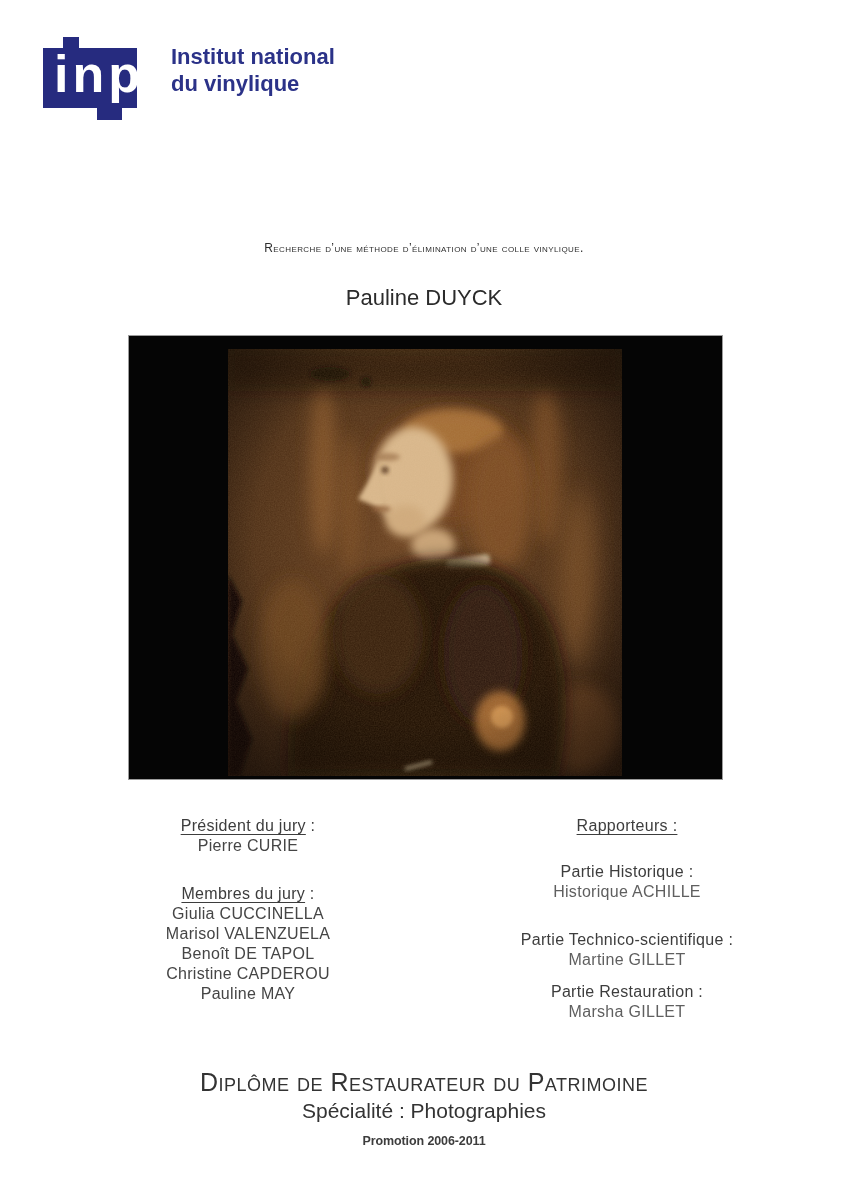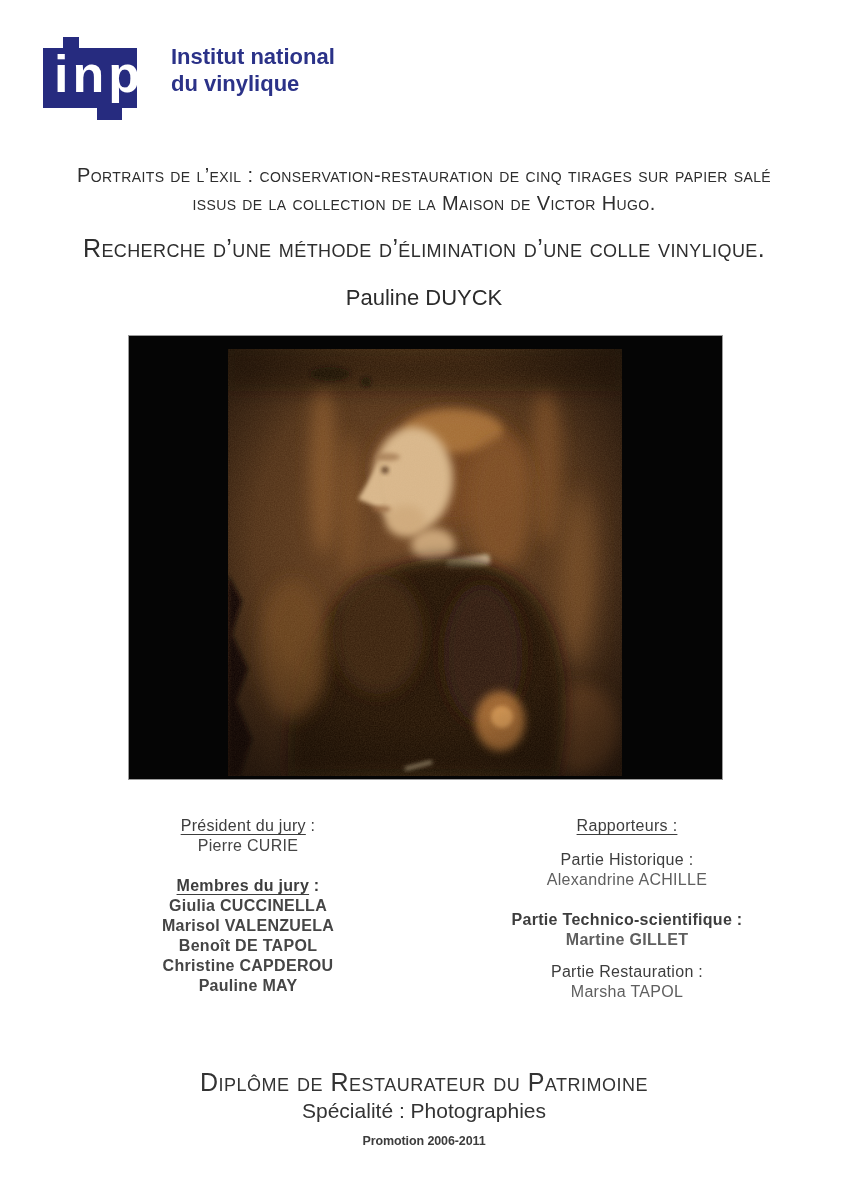--- a/index.html
+++ b/index.html
@@ -27,44 +27,44 @@
     font-size:22px;line-height:27px;font-weight:bold;color:#2b3288;
   }
   
   .main-title{
     position:absolute;left:0;top:161px;width:848px;
     text-align:center;font-size:20px;line-height:28px;
     font-variant:small-caps;letter-spacing:0.4px;color:#2e2e2e;
   }
   .subtitle{
     position:absolute;left:0;top:236px;width:848px;
-    text-align:center;font-size:25px;line-height:24px;
+    text-align:center;font-size:12px;line-height:24px;
     font-variant:small-caps;letter-spacing:0.4px;color:#2e2e2e;
   }
   .author{
     position:absolute;left:0;top:285px;width:848px;
     text-align:center;font-size:22px;color:#2b2b2b;
   }
   
   .photo-frame{
     position:absolute;left:128px;top:335px;width:595px;height:445px;
     background:#050505;border:1px solid #9c9c9c;box-sizing:border-box;
   }
   .portrait-svg{position:absolute;left:99px;top:13px;}
   
   .jury-col{
     position:absolute;top:816px;text-align:center;
     font-size:16px;line-height:20px;letter-spacing:0.3px;color:#3d3d3d;
   }
   .jury-left{left:128px;width:240px;}
   .jury-right{left:492px;width:270px;}
   .u{text-decoration:underline;text-underline-offset:3px;}
-  .mt20{margin-top:20px;font-weight:bold;}
+  .mt20{margin-top:28px;}
   .mt24{margin-top:12px;}
-  .mt26{margin-top:14px;}
+  .mt26{margin-top:26px;}
   .jury-name{color:#454545;}
   .jury-name.gray{color:#5f5f5f;}
   
   .diploma{
     position:absolute;left:0;top:1068px;width:848px;text-align:center;
     font-size:25px;font-variant:small-caps;letter-spacing:0.5px;color:#333333;
   }
   .specialty{
     position:absolute;left:0;top:1099px;width:848px;text-align:center;
     font-size:21px;color:#333333;
@@ -84,24 +84,20 @@
     <div class="logo-mark-body">
       <span class="logo-acronym">inp</span>
     </div>
     <div class="logo-tab-bottom"></div>
     <div class="logo-text">
       <div>Institut national</div>
       <div>du vinylique</div>
     </div>
   </div>
 
-  <div class="main-title">
-    <div>Portraits de l’exil : conservation-restauration de cinq tirages sur papier salé</div>
-    <div>issus de la collection de la Maison de Victor Hugo.</div>
-  </div>
 
   <div class="subtitle">Recherche d’une méthode d’élimination d’une colle vinylique.</div>
 
   <div class="author">Pauline DUYCK</div>
 
   <div class="photo-frame">
     <svg class="portrait-svg" width="394" height="427" viewBox="0 0 394 427" xmlns="http://www.w3.org/2000/svg">
       <defs>
         <radialGradient id="bg" cx="45%" cy="45%" r="75%">
           <stop offset="0%" stop-color="#6a4120"></stop>
@@ -185,29 +181,29 @@
       <div class="jury-name">Benoît DE TAPOL</div>
       <div class="jury-name">Christine CAPDEROU</div>
       <div class="jury-name">Pauline MAY</div>
     </div>
   </div>
 
   <div class="jury-col jury-right">
     <div><span class="u">Rapporteurs :</span><span></span></div>
     <div class="mt26">
       <div>Partie Historique :</div>
-      <div class="jury-name gray">Alexandrine ACHILLE</div>
+      <div class="jury-name gray">Historique ACHILLE</div>
     </div>
     <div class="mt20">
       <div>Partie Technico-scientifique :</div>
       <div class="jury-name gray">Martine GILLET</div>
     </div>
     <div class="mt24">
       <div>Partie Restauration :</div>
-      <div class="jury-name gray">Marsha TAPOL</div>
+      <div class="jury-name gray">Marsha GILLET</div>
     </div>
   </div>
 
   <div class="diploma">Diplôme de Restaurateur du Patrimoine</div>
   <div class="specialty">Spécialité : Photographies</div>
   <div class="promotion">Promotion 2006-2011</div>
 
 </div>
 
 </body></html>

